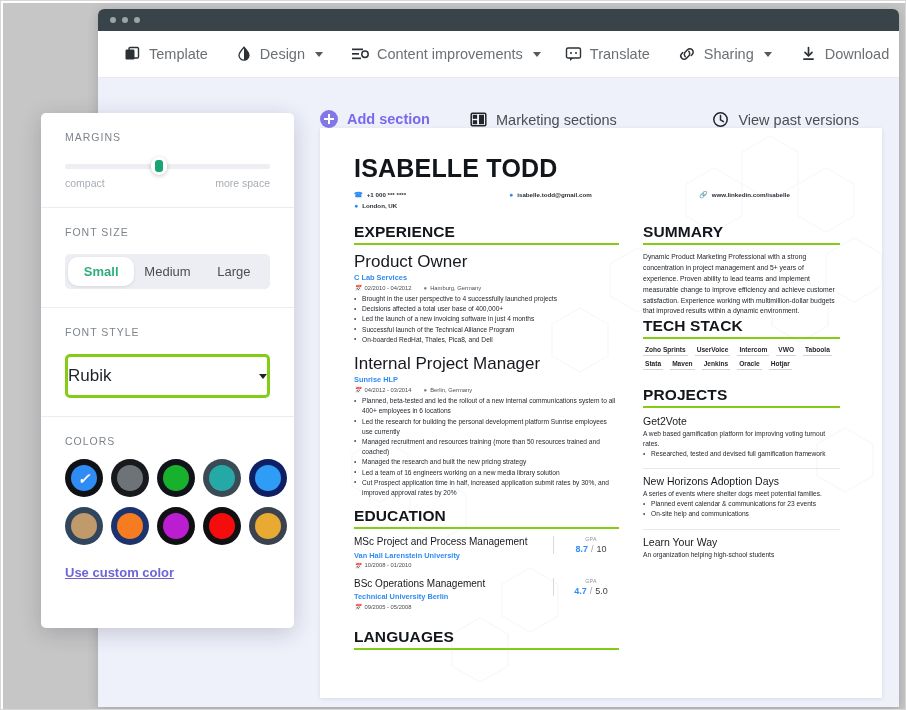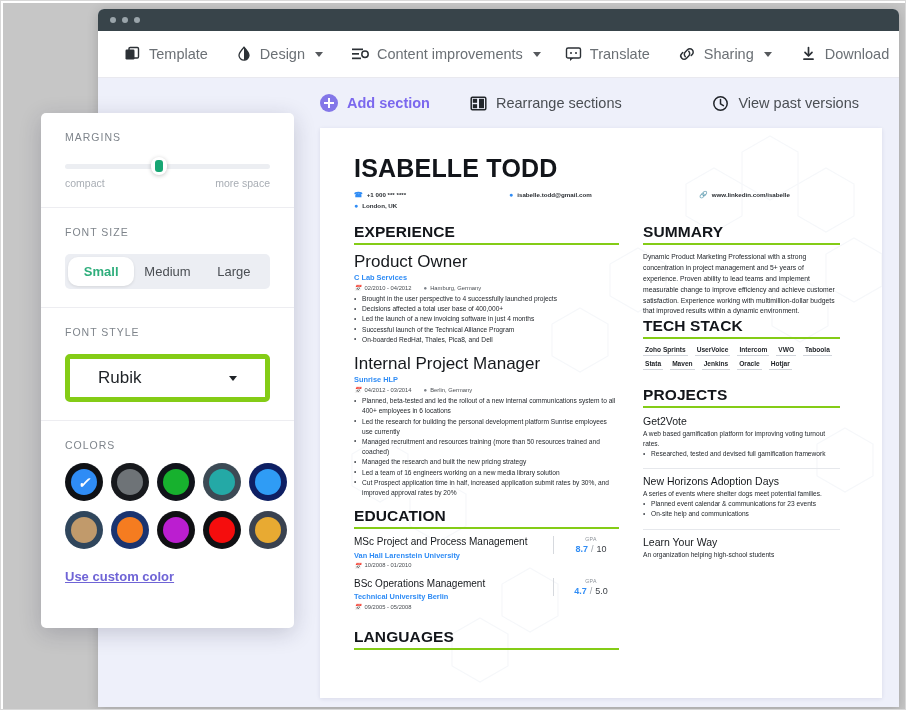--- a/index.html
+++ b/index.html
@@ -58,21 +58,21 @@
     border-left: 4px solid transparent;
     border-right: 4px solid transparent;
     border-top: 5px solid #56595d;
   }
   .ico { display: inline-flex; align-items: center; justify-content: center; }
   .ico svg { display: block; }
 
   
   .subbar {
     height: 50px;
-    display: flex; align-items: center;
+    display: flex; align-items: flex-end;
     padding-left: 222px;
     background: #eef0fa;
     font-size: 14.5px;
   }
   .sb-item {
     display: flex; align-items: center; gap: 9px;
     margin-right: 40px; cursor: pointer;
     color: #4a4e53;
   }
   .sb-item.accent { color: #7b68ee; font-weight: bold; }
@@ -216,22 +216,22 @@
   .seg div {
     flex: 1 1 0; text-align: center; font-size: 13px;
     padding: 7px 0; color: #4a4e53; cursor: pointer; border-radius: 10px;
   }
   .seg div.on {
     background: #ffffff; color: #2fae7c; font-weight: bold;
     box-shadow: 0 1px 3px rgba(0,0,0,.10);
   }
   .select {
     display: flex; align-items: center; justify-content: space-between;
-    border: 5px solid #84cc16; border-radius: 5px;
-    padding: 9px 28px; font-size: 17px; color: #1f2327; cursor: pointer; text-align: right;
+    border: 3px solid #84cc16; border-radius: 5px;
+    padding: 9px 0; font-size: 17px; color: #1f2327; cursor: pointer; text-align: right;
   }
   .select .caret { border-top-color: #1f2327; }
   .swatches {
     display: grid; grid-template-columns: repeat(5, 1fr);
     gap: 10px 8px; margin-bottom: 18px;
   }
   .sw {
     width: 38px; height: 38px; border-radius: 50%;
     display: flex; align-items: center; justify-content: center;
     cursor: pointer;
@@ -346,21 +346,21 @@
       </div>
       <div class="sb-item">
         <span class="ico">
           <svg width="17" height="17" viewBox="0 0 17 17">
               <rect x="1.2" y="2.2" width="14.6" height="12.6" rx="1.2" fill="none" stroke="#22262b" stroke-width="1.5"></rect>
               <rect x="2.8" y="3.8" width="4.3" height="4" fill="#22262b"></rect>
               <rect x="2.8" y="9.2" width="4.3" height="4" fill="#22262b"></rect>
               <rect x="9" y="3.8" width="5" height="9.4" fill="#22262b"></rect>
             </svg>
         </span>
-        <span>Rearrange sections</span>
+        <span>Marketing sections</span>
       </div>
       <div class="sb-gap"></div>
       <div class="sb-item">
         <span class="ico">
           <svg width="17" height="17" viewBox="0 0 17 17">
               <circle cx="8.5" cy="8.5" r="6.7" fill="none" stroke="#22262b" stroke-width="1.5"></circle>
               <path d="M8.5 4.4 L8.5 8.8 L11.4 10.6" fill="none" stroke="#22262b" stroke-width="1.5" stroke-linecap="round"></path>
             </svg>
         </span>
         <span>View past versions</span>

